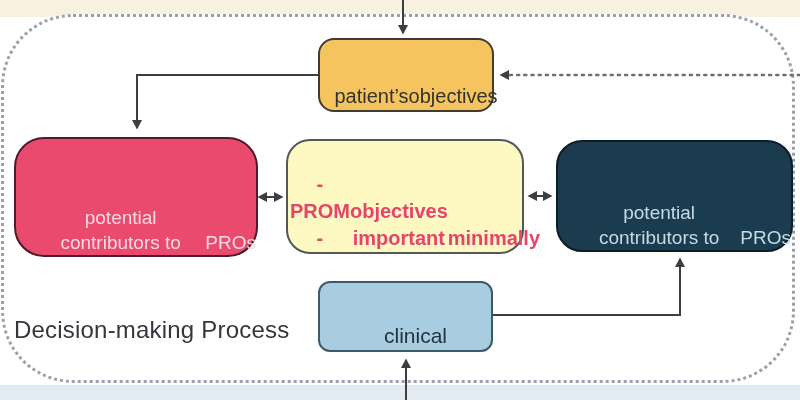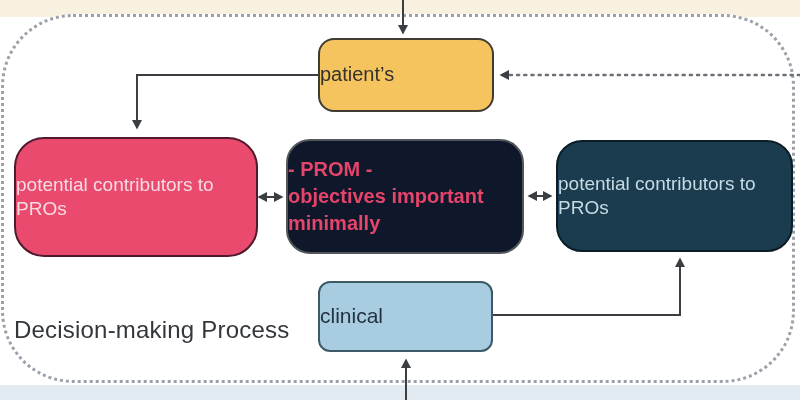--- a/index.html
+++ b/index.html
@@ -10,37 +10,37 @@
   }
   .band-top{position:absolute;left:0;top:0;width:800px;height:17px;background:#f8f1df;z-index:0;}
   .band-bottom{position:absolute;left:0;bottom:0;width:800px;height:15px;background:#e2ebf2;z-index:0;}
   .frame{
     position:absolute;left:1px;top:14px;width:794px;height:369px;
     border:3px dotted #9aa1aa;border-radius:72px;background:#ffffff;
     box-sizing:border-box;z-index:1;
   }
   .connectors{position:absolute;left:0;top:0;width:800px;height:400px;z-index:2;pointer-events:none;}
   .node{
-    position:absolute;display:flex;flex-direction:column;align-items:flex-start;justify-content:center;
-    text-align:center;box-sizing:border-box;z-index:3;line-height:1.28;
+    position:absolute;display:flex;flex-direction:row;align-items:flex-end;justify-content:center;
+    text-align:center;box-sizing:border-box;z-index:3;line-height:1.28;padding-left:20px;
   }
   .node span{display:block;}
   .node-objectives{
     left:318px;top:38px;width:176px;height:74px;
     background:#f5c45e;border:2.5px solid #413c31;border-radius:16px;
     color:#33322c;font-size:20px;font-weight:500;
   }
   .node-pros{
     left:14px;top:137px;width:244px;height:120px;
     background:#e94a6e;border:2.5px solid #511a2c;border-radius:30px;
     color:#f7dae2;font-size:19px;font-weight:500;
   }
   .node-prom{
     left:286px;top:139px;width:238px;height:115px;
-    background:#0f172a;border:2px solid #53575c;border-radius:24px;
+    background:#fef9c3;border:2px solid #53575c;border-radius:24px;
     color:#e5446b;font-size:20px;font-weight:bold;line-height:1.35;
   }
   .node-cros{
     left:556px;top:140px;width:237px;height:112px;
     background:#1a3c4e;border:2.5px solid #0d1d27;border-radius:26px;
     color:#c5dbe4;font-size:19px;font-weight:500;
   }
   .node-feasibility{
     left:318px;top:281px;width:175px;height:71px;
     background:#a9cde0;border:2.5px solid #3e5a68;border-radius:12px;
@@ -81,20 +81,21 @@
 
     <path d="M529,196 H551" fill="none" stroke="#3b3e42" stroke-width="2" marker-start="url(#arrStart)" marker-end="url(#arrEnd)"></path>
 
     <path d="M493,315 H680 V259" fill="none" stroke="#3b3e42" stroke-width="2" marker-end="url(#arrEnd)"></path>
 
     <path d="M406,400 V360" fill="none" stroke="#3b3e42" stroke-width="2" marker-end="url(#arrEnd)"></path>
   </svg>
 
   <div class="node node-objectives">
     <span>patient’s</span>
+    <span>objectives</span>
   </div>
 
   <div class="node node-pros">
     <span>potential contributors to</span>
     <span>PROs</span>
   </div>
 
   <div class="node node-prom">
     <span>- PROM -</span>
     <span>objectives important</span>

